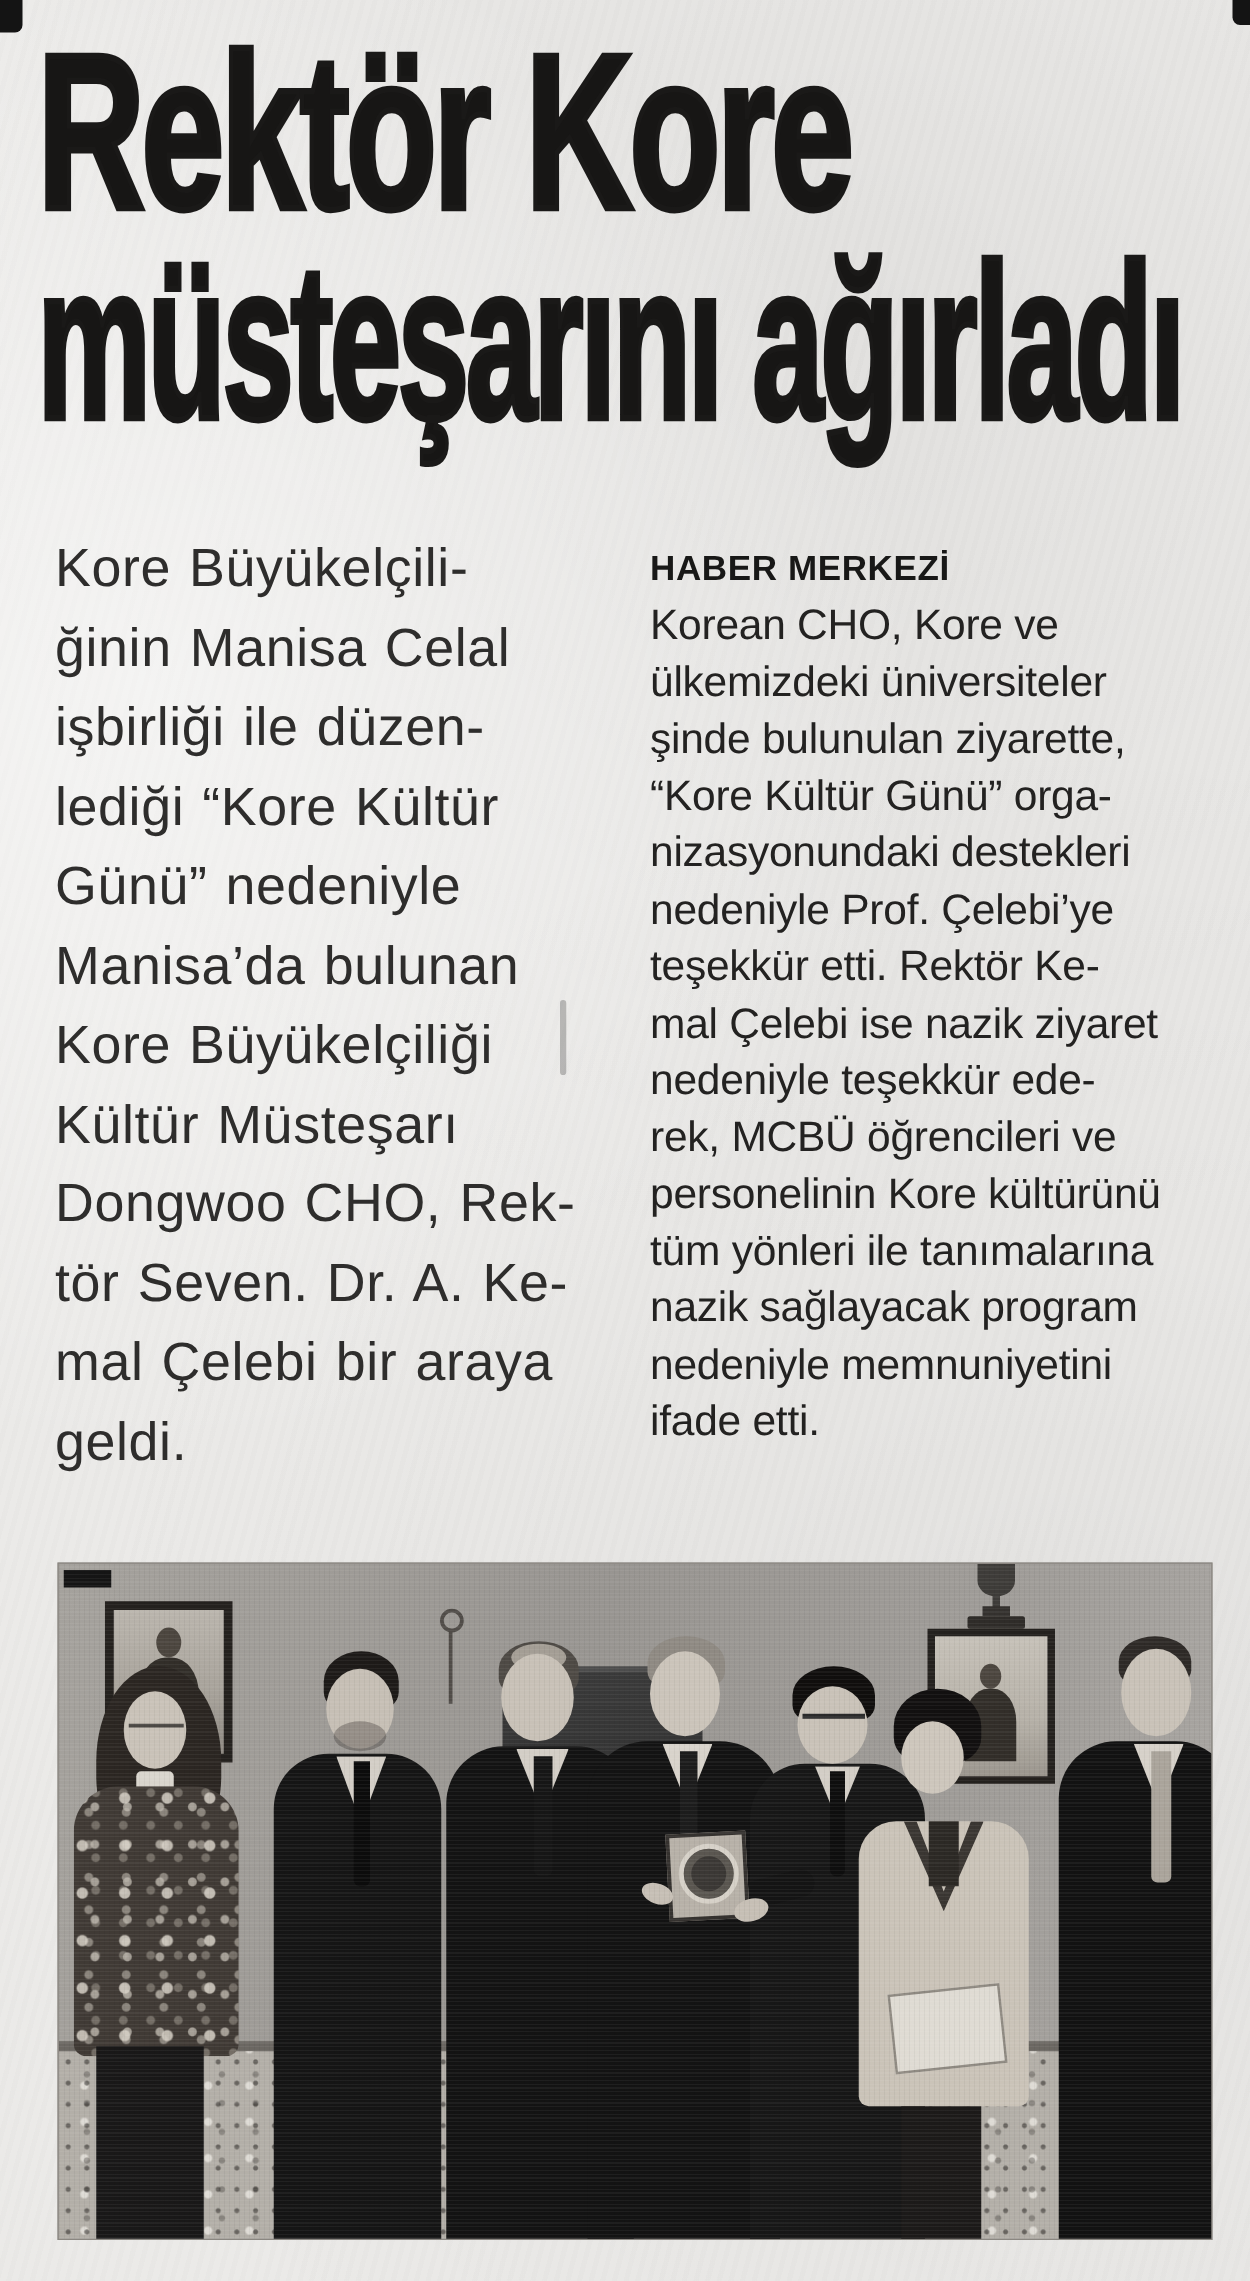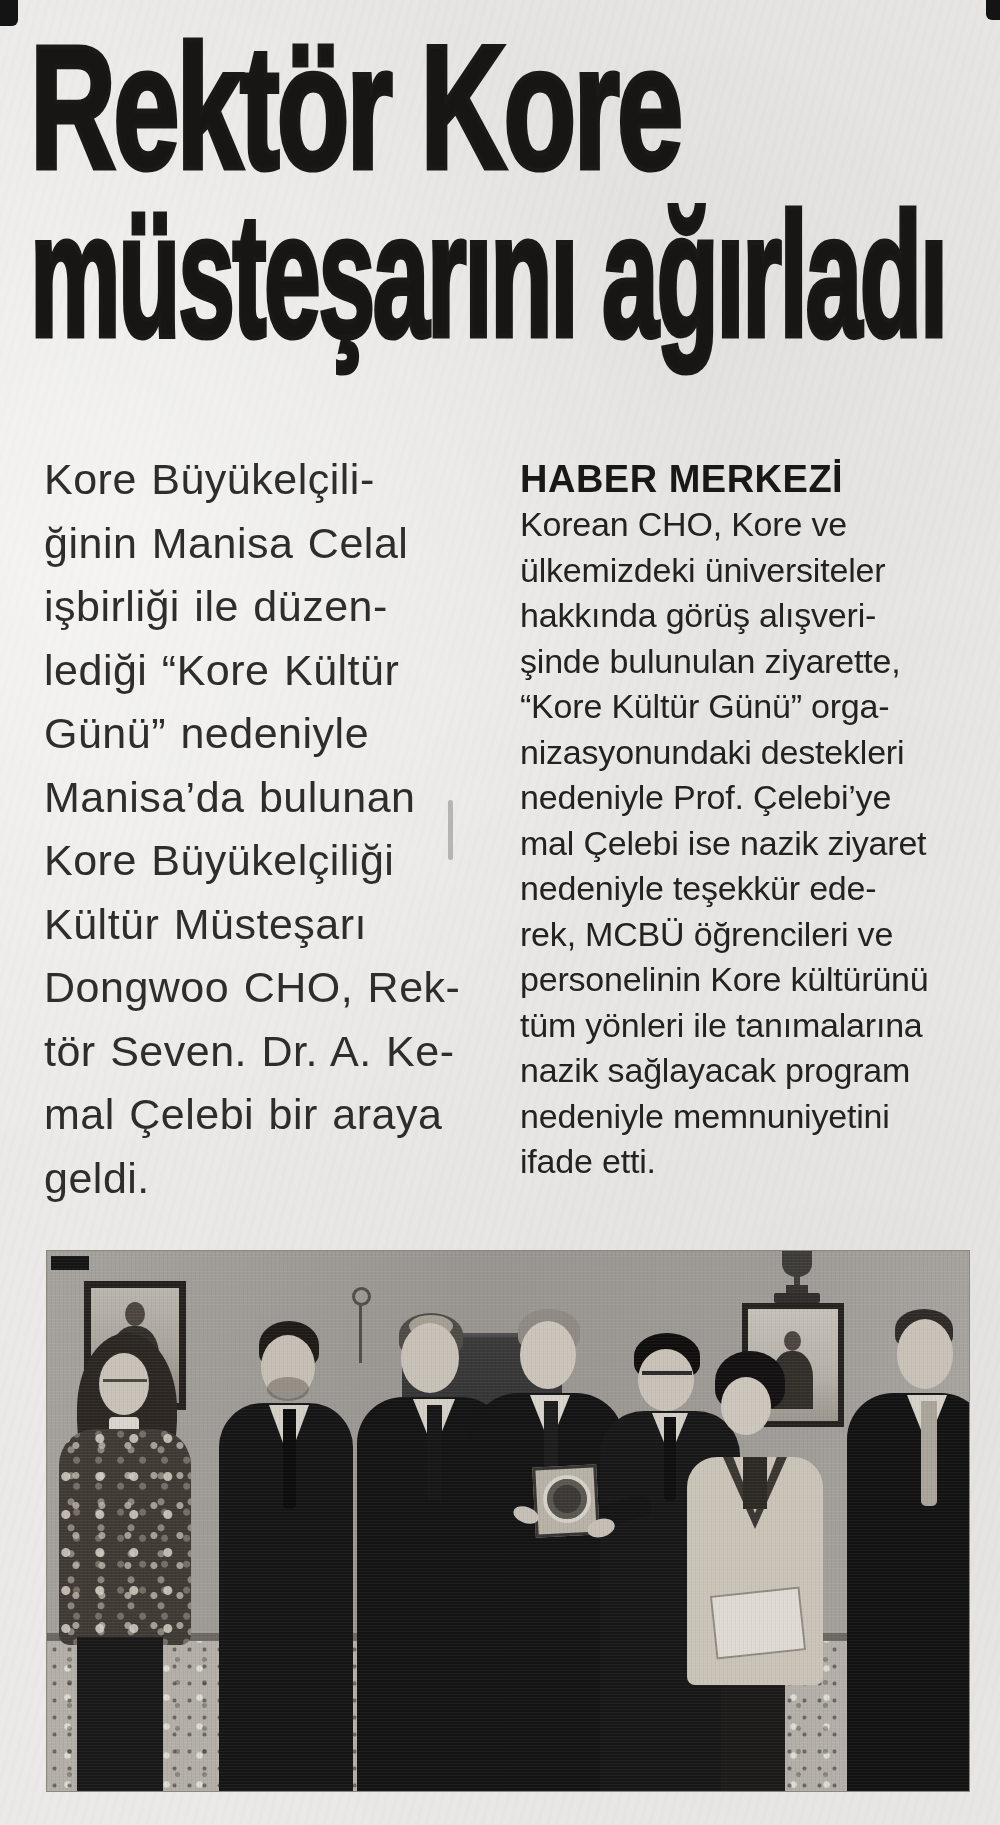--- a/index.html
+++ b/index.html
@@ -22,26 +22,26 @@
   .hl-line{
     position:absolute;left:0;display:inline-block;white-space:nowrap;
     font-size:170px;font-weight:700;letter-spacing:-4px;line-height:1;
     -webkit-text-stroke:5px #1a1918;
     transform-origin:0 0;
   }
   .hl1{top:18px;transform:scale(.70,1.04);}
   .hl2{top:186px;transform:scale(.60,1.04);}
 
   
-  .col{position:absolute;white-space:nowrap;margin-top:24px;}
+  .col{position:absolute;white-space:nowrap;}
   .col-left{left:44px;top:424px;width:410px;font-size:43px;line-height:63.5px;
             color:#2e2d2c;letter-spacing:.5px;word-spacing:2px;}
   .col-right{left:520px;top:432px;width:472px;font-size:34px;line-height:45.5px;
              color:#232221;letter-spacing:-.2px;}
-  .kicker{font-weight:700;font-size:38px;line-height:46px;color:#181817;letter-spacing:.5px;}
+  .kicker{font-weight:700;font-size:28px;line-height:46px;color:#181817;letter-spacing:.5px;}
   .bodyline{white-space:nowrap;}
   .gutter-artifact{position:absolute;left:448px;top:800px;width:5px;height:60px;
                    background:rgba(25,25,25,.25);border-radius:3px;}
 
   
   .photo{
     position:absolute;left:46px;top:1250px;width:922px;height:540px;margin:0;
     border:1px solid #8b8781;overflow:hidden;background:#9e9b97;
   }
   .photo *{position:absolute;}
@@ -197,25 +197,25 @@
     <div class="bodyline">mal Çelebi bir araya</div>
     <div class="bodyline">geldi.</div>
   </div>
 
   <div class="gutter-artifact"></div>
 
   <div class="col col-right">
     <div class="kicker">HABER MERKEZİ</div>
     <div class="bodyline">Korean CHO, Kore ve</div>
     <div class="bodyline">ülkemizdeki üniversiteler</div>
-    <div class="bodyline">hakkında görüş alışveri-</div>
     <div class="bodyline">şinde bulunulan ziyarette,</div>
     <div class="bodyline">“Kore Kültür Günü” orga-</div>
     <div class="bodyline">nizasyonundaki destekleri</div>
     <div class="bodyline">nedeniyle Prof. Çelebi’ye</div>
+    <div class="bodyline">teşekkür etti.  Rektör Ke-</div>
     <div class="bodyline">mal Çelebi ise nazik ziyaret</div>
     <div class="bodyline">nedeniyle teşekkür ede-</div>
     <div class="bodyline">rek, MCBÜ öğrencileri ve</div>
     <div class="bodyline">personelinin Kore kültürünü</div>
     <div class="bodyline">tüm yönleri ile tanımalarına</div>
     <div class="bodyline">nazik sağlayacak program</div>
     <div class="bodyline">nedeniyle memnuniyetini</div>
     <div class="bodyline">ifade etti.</div>
   </div>
 

